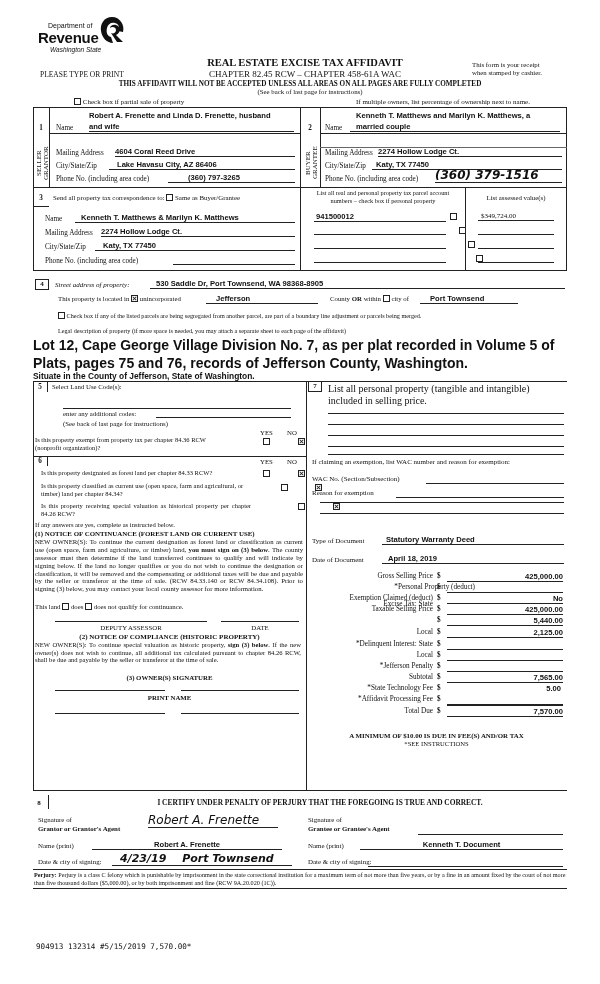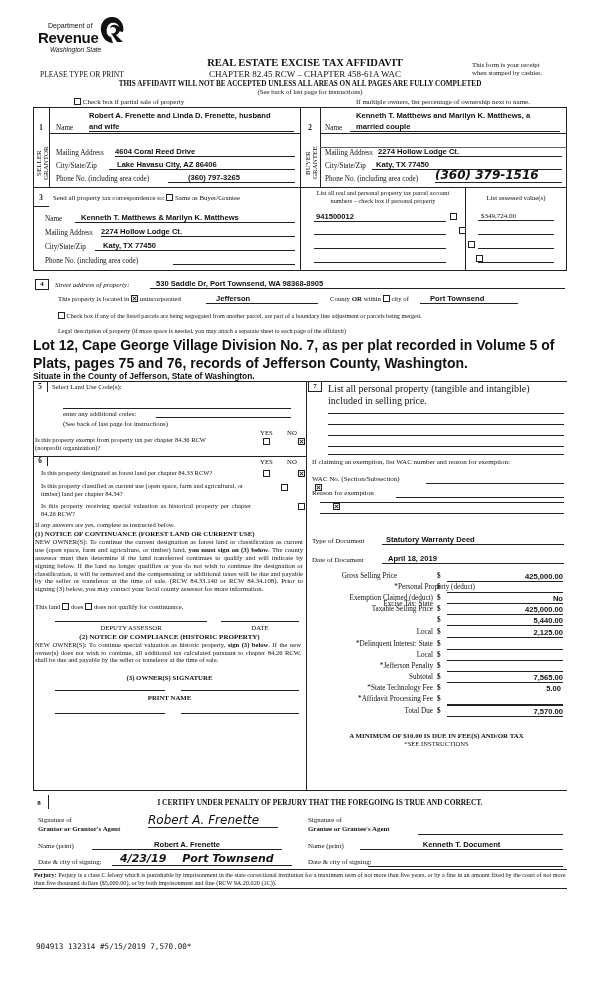--- a/index.html
+++ b/index.html
@@ -245,21 +245,21 @@
   <div class="abs hl" style="left:90px;top:106px;width:168px;height:9px;"></div>
   <div class="abs hl" style="left:14px;top:118px;width:244px;height:2px;"></div>
   <div class="abs hl" style="left:14px;top:129px;width:244px;height:2px;"></div>
 
   <div class="abs" style="left:6px;top:155px;font-size:7px;">Type of Document</div>
   <div class="abs fill hl" style="left:76px;top:153px;width:182px;padding-left:4px;box-sizing:border-box;">Statutory Warranty Deed</div>
   <div class="abs" style="left:6px;top:174px;font-size:7px;">Date of Document</div>
   <div class="abs fill hl" style="left:76px;top:172px;width:182px;padding-left:6px;box-sizing:border-box;">April 18, 2019</div>
 
   <div class="abs" style="left:0;top:190px;width:261px;">
-    <div class="abs r" style="left:0;top:0px;width:127px;font-size:7.2px;text-align:center;">Gross Selling Price</div>
+    <div class="abs r" style="left:0;top:0px;width:127px;font-size:7.2px;">Gross Selling Price</div>
     <div class="abs b" style="left:131px;top:0px;">$</div>
     <div class="abs fill hl r" style="left:141px;top:0px;width:116px;height:9px;">425,000.00</div>
 
     <div class="abs r" style="left:0;top:11px;width:137px;font-size:7.2px;margin-left:32px;">*Personal Property (deduct)</div>
     <div class="abs b" style="left:131px;top:11px;">$</div>
     <div class="abs fill hl r" style="left:141px;top:11px;width:116px;height:9px;"></div>
 
     <div class="abs r" style="left:0;top:22px;width:127px;font-size:7.2px;">Exemption Claimed (deduct)</div>
     <div class="abs b" style="left:131px;top:22px;">$</div>
     <div class="abs fill hl r" style="left:141px;top:22px;width:116px;height:9px;">No</div>

